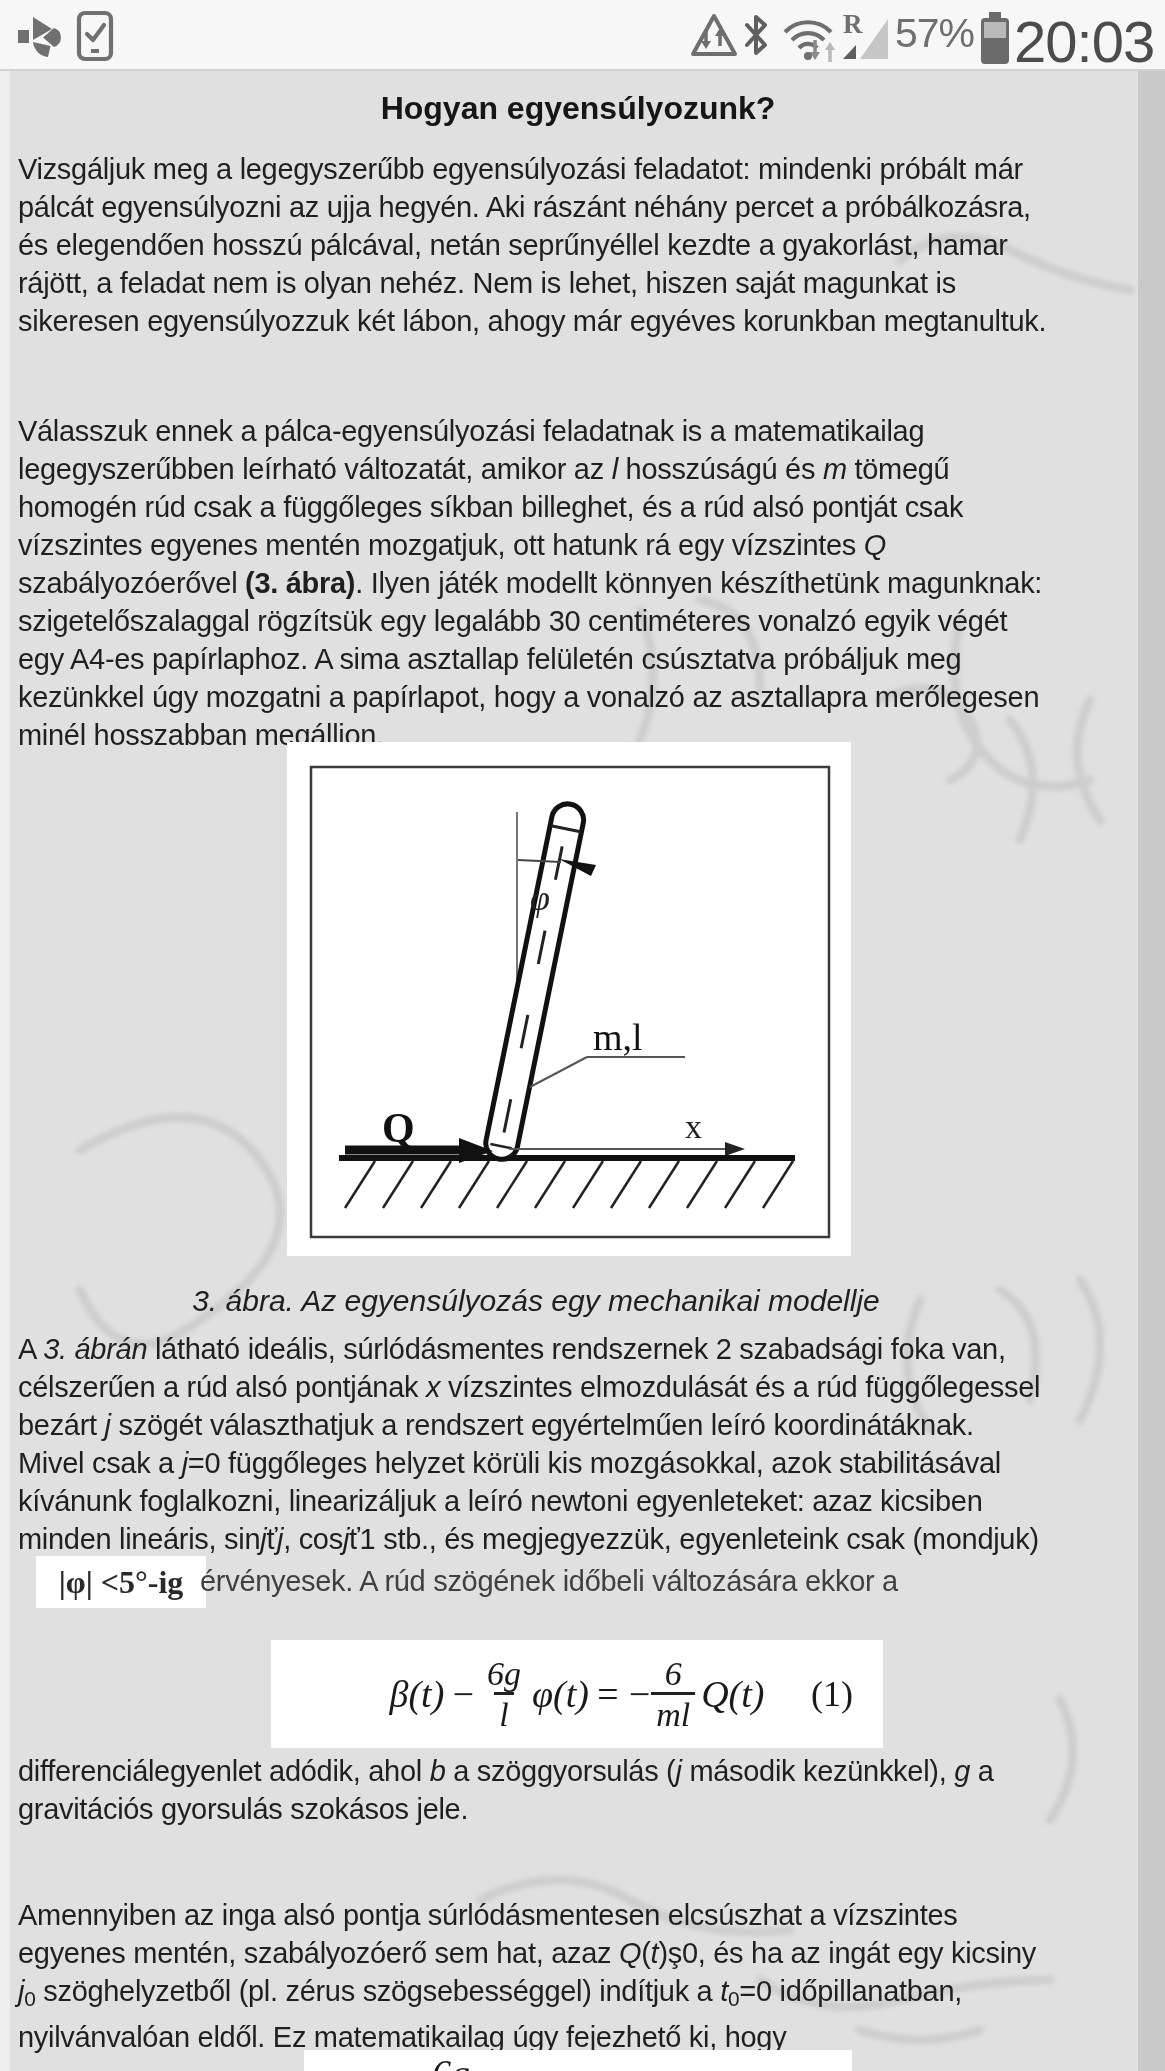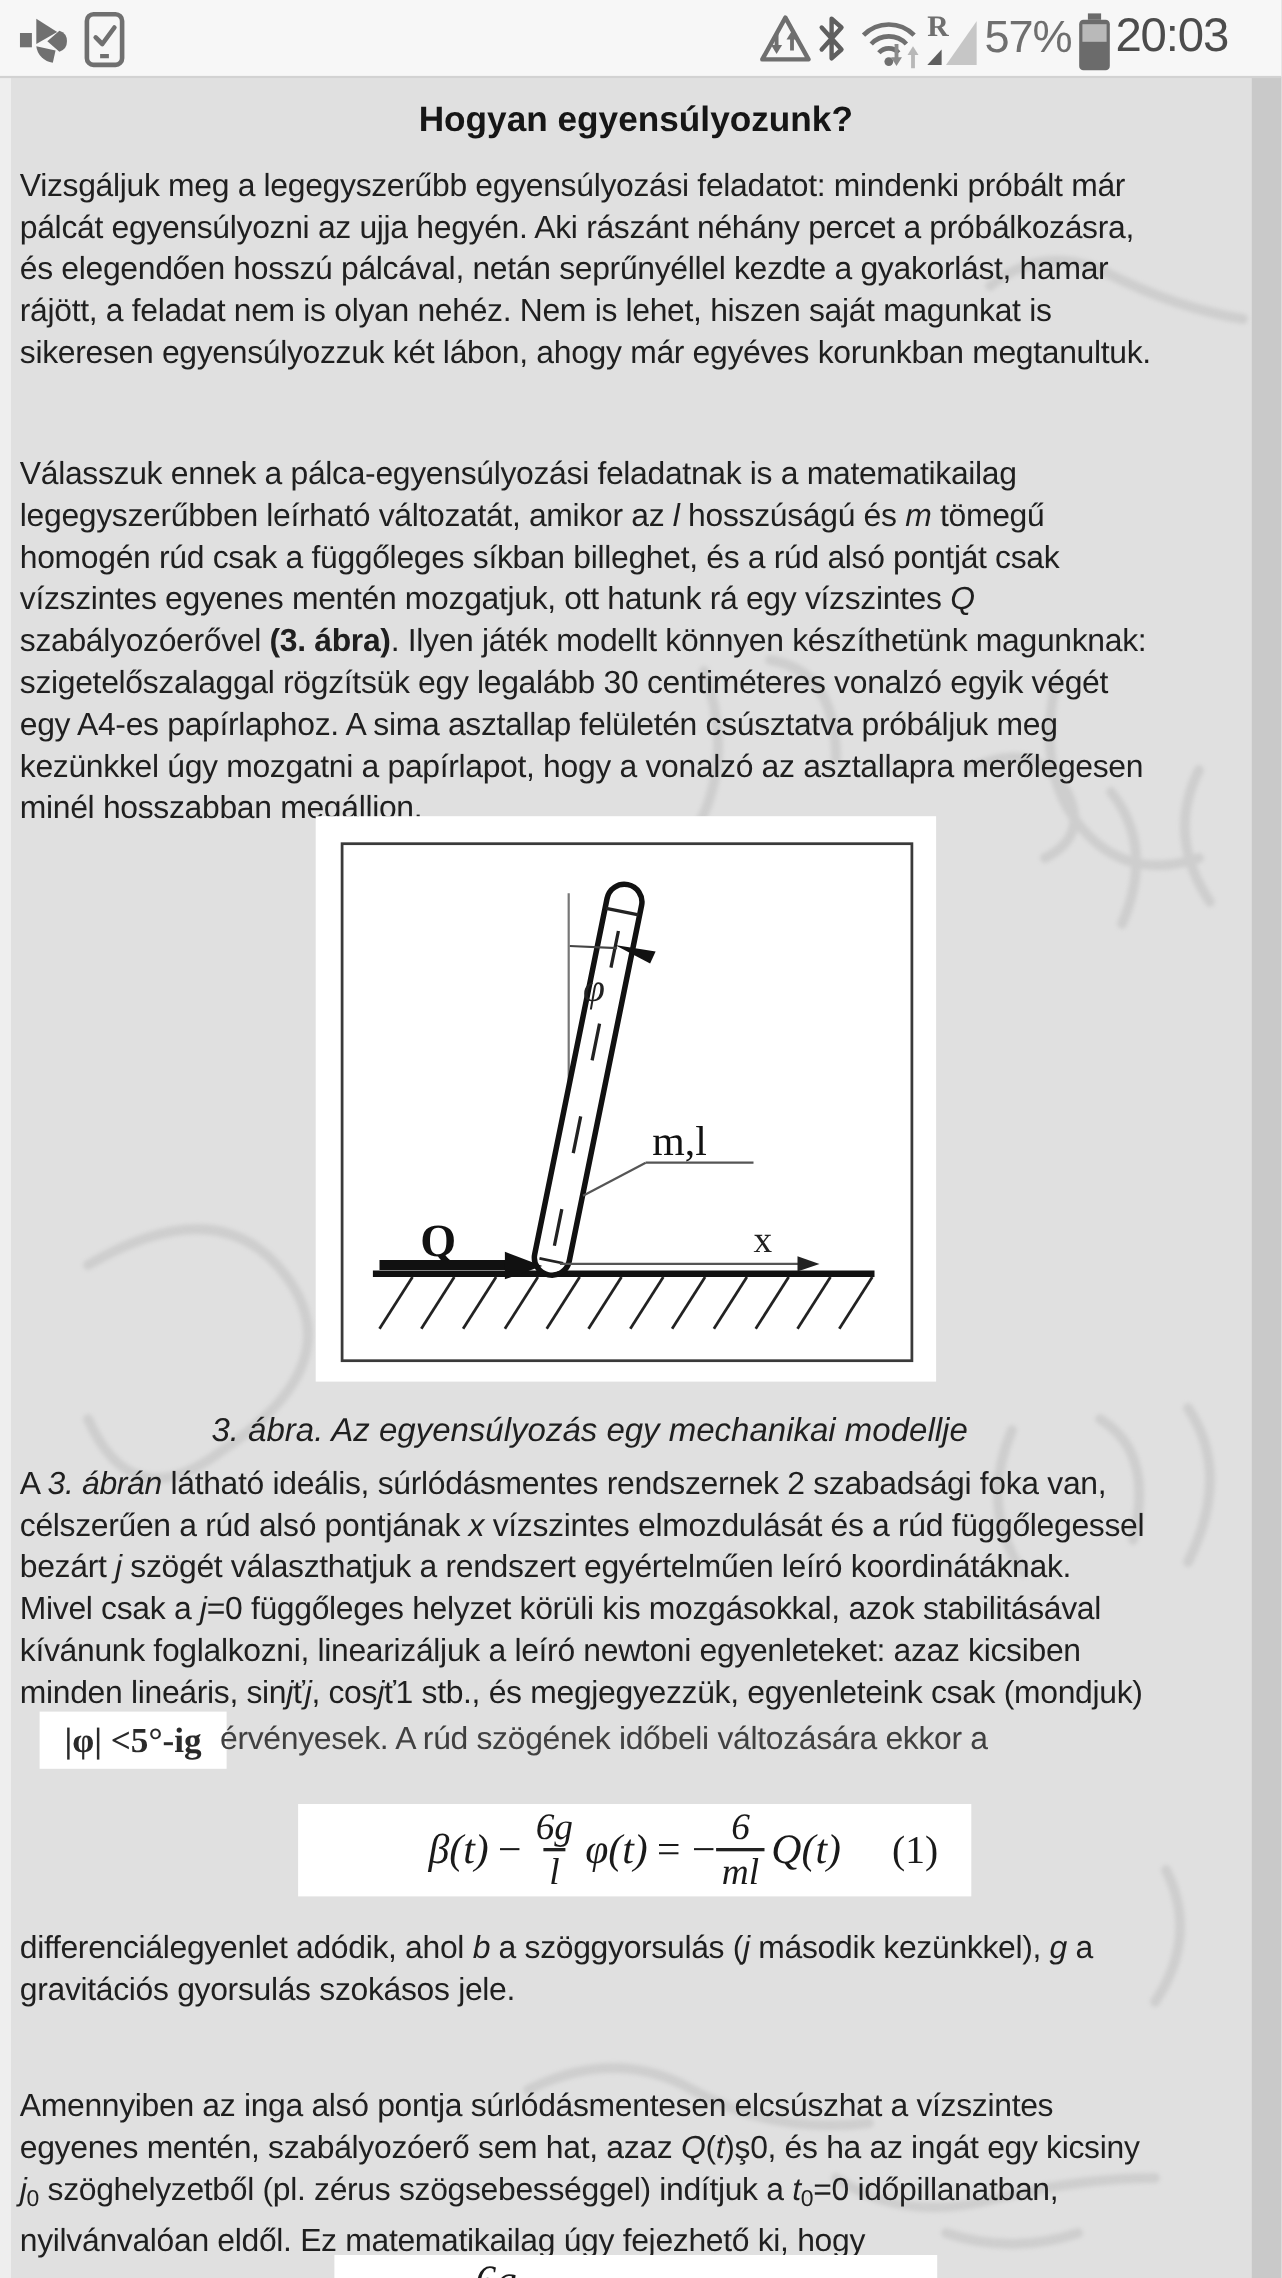--- a/index.html
+++ b/index.html
@@ -3,21 +3,21 @@
 <meta charset="utf-8">
 <style>
   html,body{margin:0;padding:0;}
   body{width:1165px;height:2071px;overflow:hidden;position:relative;background:#e0e0e0;
        font-family:"Liberation Sans",sans-serif;}
   
   .statusbar{position:absolute;left:0;top:0;width:1165px;height:70px;background:#f7f7f7;z-index:3;}
   .statusbar .divider{position:absolute;left:0;top:69px;width:1165px;height:2px;background:#d2d2d2;}
   .sb-ic{position:absolute;}
   .sb-text{position:absolute;color:#6f6f6f;font-size:41px;letter-spacing:-1px;}
-  .sb-time{position:absolute;color:#4c4c4c;font-size:43px;letter-spacing:-1px;}
+  .sb-time{position:absolute;color:#4c4c4c;font-size:58px;letter-spacing:-1px;}
   
   .gutter-left{position:absolute;left:0;top:70px;width:10px;height:2001px;background:#eeeeee;z-index:2;}
   .scroll-strip{position:absolute;left:1138px;top:70px;width:27px;height:2001px;background:#c9c9c9;z-index:2;}
   .content{position:absolute;left:4px;top:70px;width:1165px;height:2001px;padding-left:12px;}
   .wm{position:absolute;left:0;top:0;z-index:0;filter:blur(2px);opacity:.55;}
   
   .doc-title{position:absolute;left:10px;top:90px;width:1128px;text-align:center;
              font-size:32px;font-weight:bold;color:#161616;z-index:1;}
   .para{position:absolute;left:14px;font-size:29px;line-height:38px;letter-spacing:-0.3px;
         color:#1f1f1f;white-space:nowrap;z-index:1;}
@@ -25,21 +25,21 @@
   .seg-b{font-weight:bold;}
   .seg-sub{font-size:0.72em;vertical-align:-0.25em;}
   .caption{position:absolute;left:10px;top:1284px;width:1044px;text-align:center;
            font-style:italic;font-size:30px;color:#1f1f1f;z-index:1;}
   
   .figurebox{position:absolute;left:283px;top:742px;width:564px;height:514px;background:#ffffff;z-index:1;}
   .inlinebox{position:absolute;left:12px;top:1556px;width:170px;height:52px;background:#ffffff;z-index:1;
              display:flex;align-items:center;justify-content:center;
              font-family:"Liberation Serif",serif;font-weight:600;font-size:32px;color:#2a2a2a;margin-left:20px;}
   .inline-after{position:absolute;left:196px;top:1565px;font-size:29px;letter-spacing:-0.3px;color:#404040;z-index:1;text-align:right;}
-  .eqbox{position:absolute;left:267px;top:1640px;width:612px;height:84px;background:#ffffff;z-index:1;
+  .eqbox{position:absolute;left:267px;top:1640px;width:612px;height:108px;background:#ffffff;z-index:1;
          display:flex;align-items:center;justify-content:center;}
   .eq{font-family:"Liberation Serif",serif;font-style:italic;font-size:38px;color:#1a1a1a;
       display:inline-flex;align-items:center;}
   .eq>span{margin:0 3px;}
   .frac{display:inline-flex;flex-direction:column;align-items:center;vertical-align:middle;margin:0 4px;}
   .frac .num{line-height:1.05;padding:0 5px;font-size:34px;}
   .frac .den{line-height:1.05;padding:2px 5px 0 5px;border-top:3px solid #222;font-size:34px;}
   .eqnum{position:absolute;right:30px;top:50%;transform:translateY(-50%);
          font-family:"Liberation Serif",serif;font-size:36px;color:#1a1a1a;}
   .eqbox-bottom{position:absolute;left:300px;top:2050px;width:548px;height:100px;background:#ffffff;z-index:1;}

